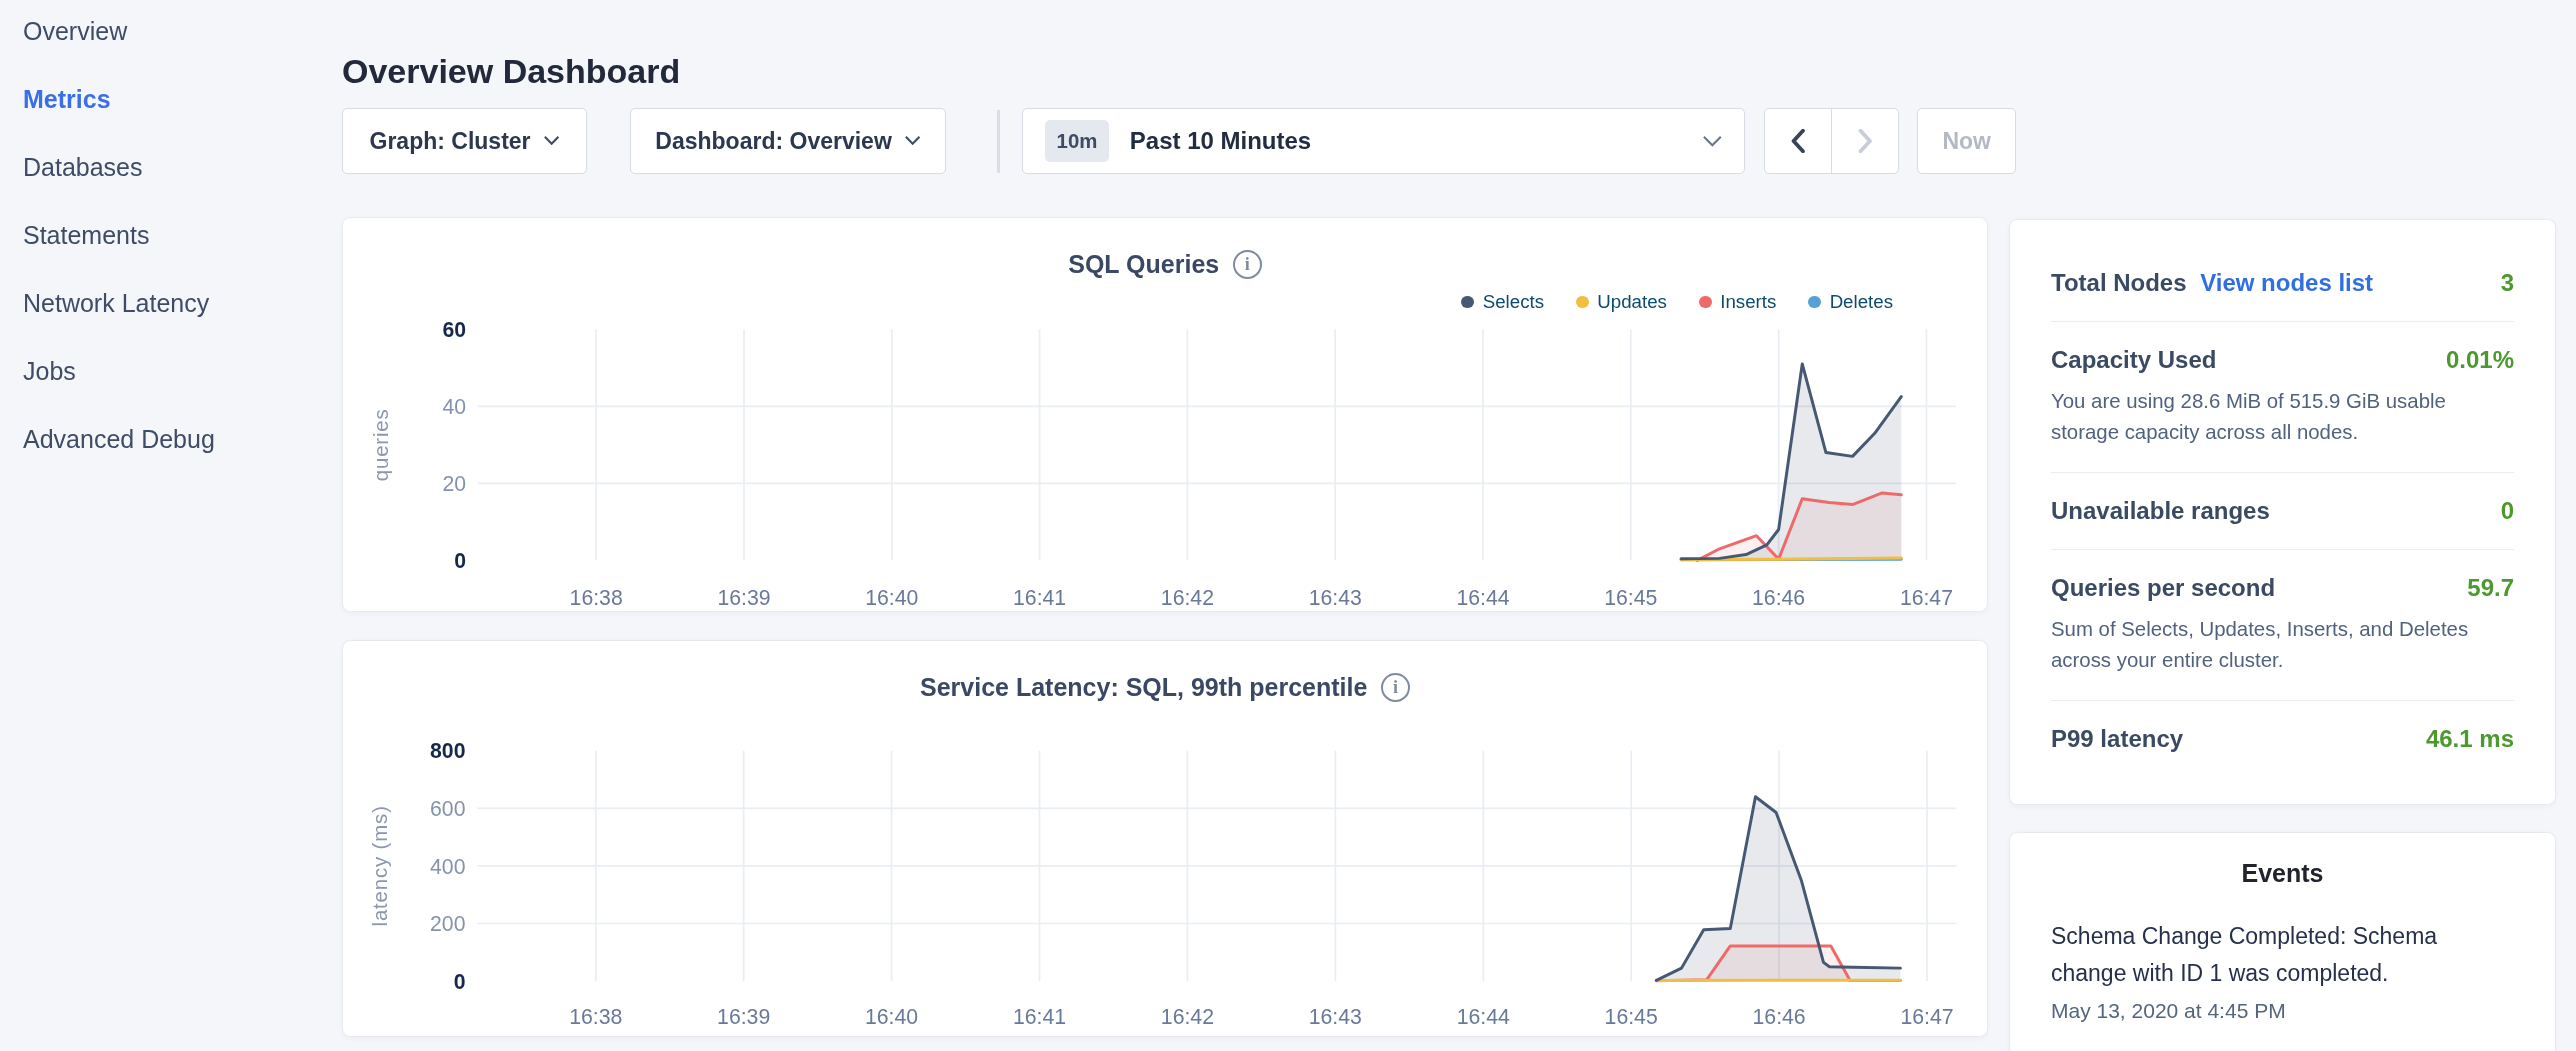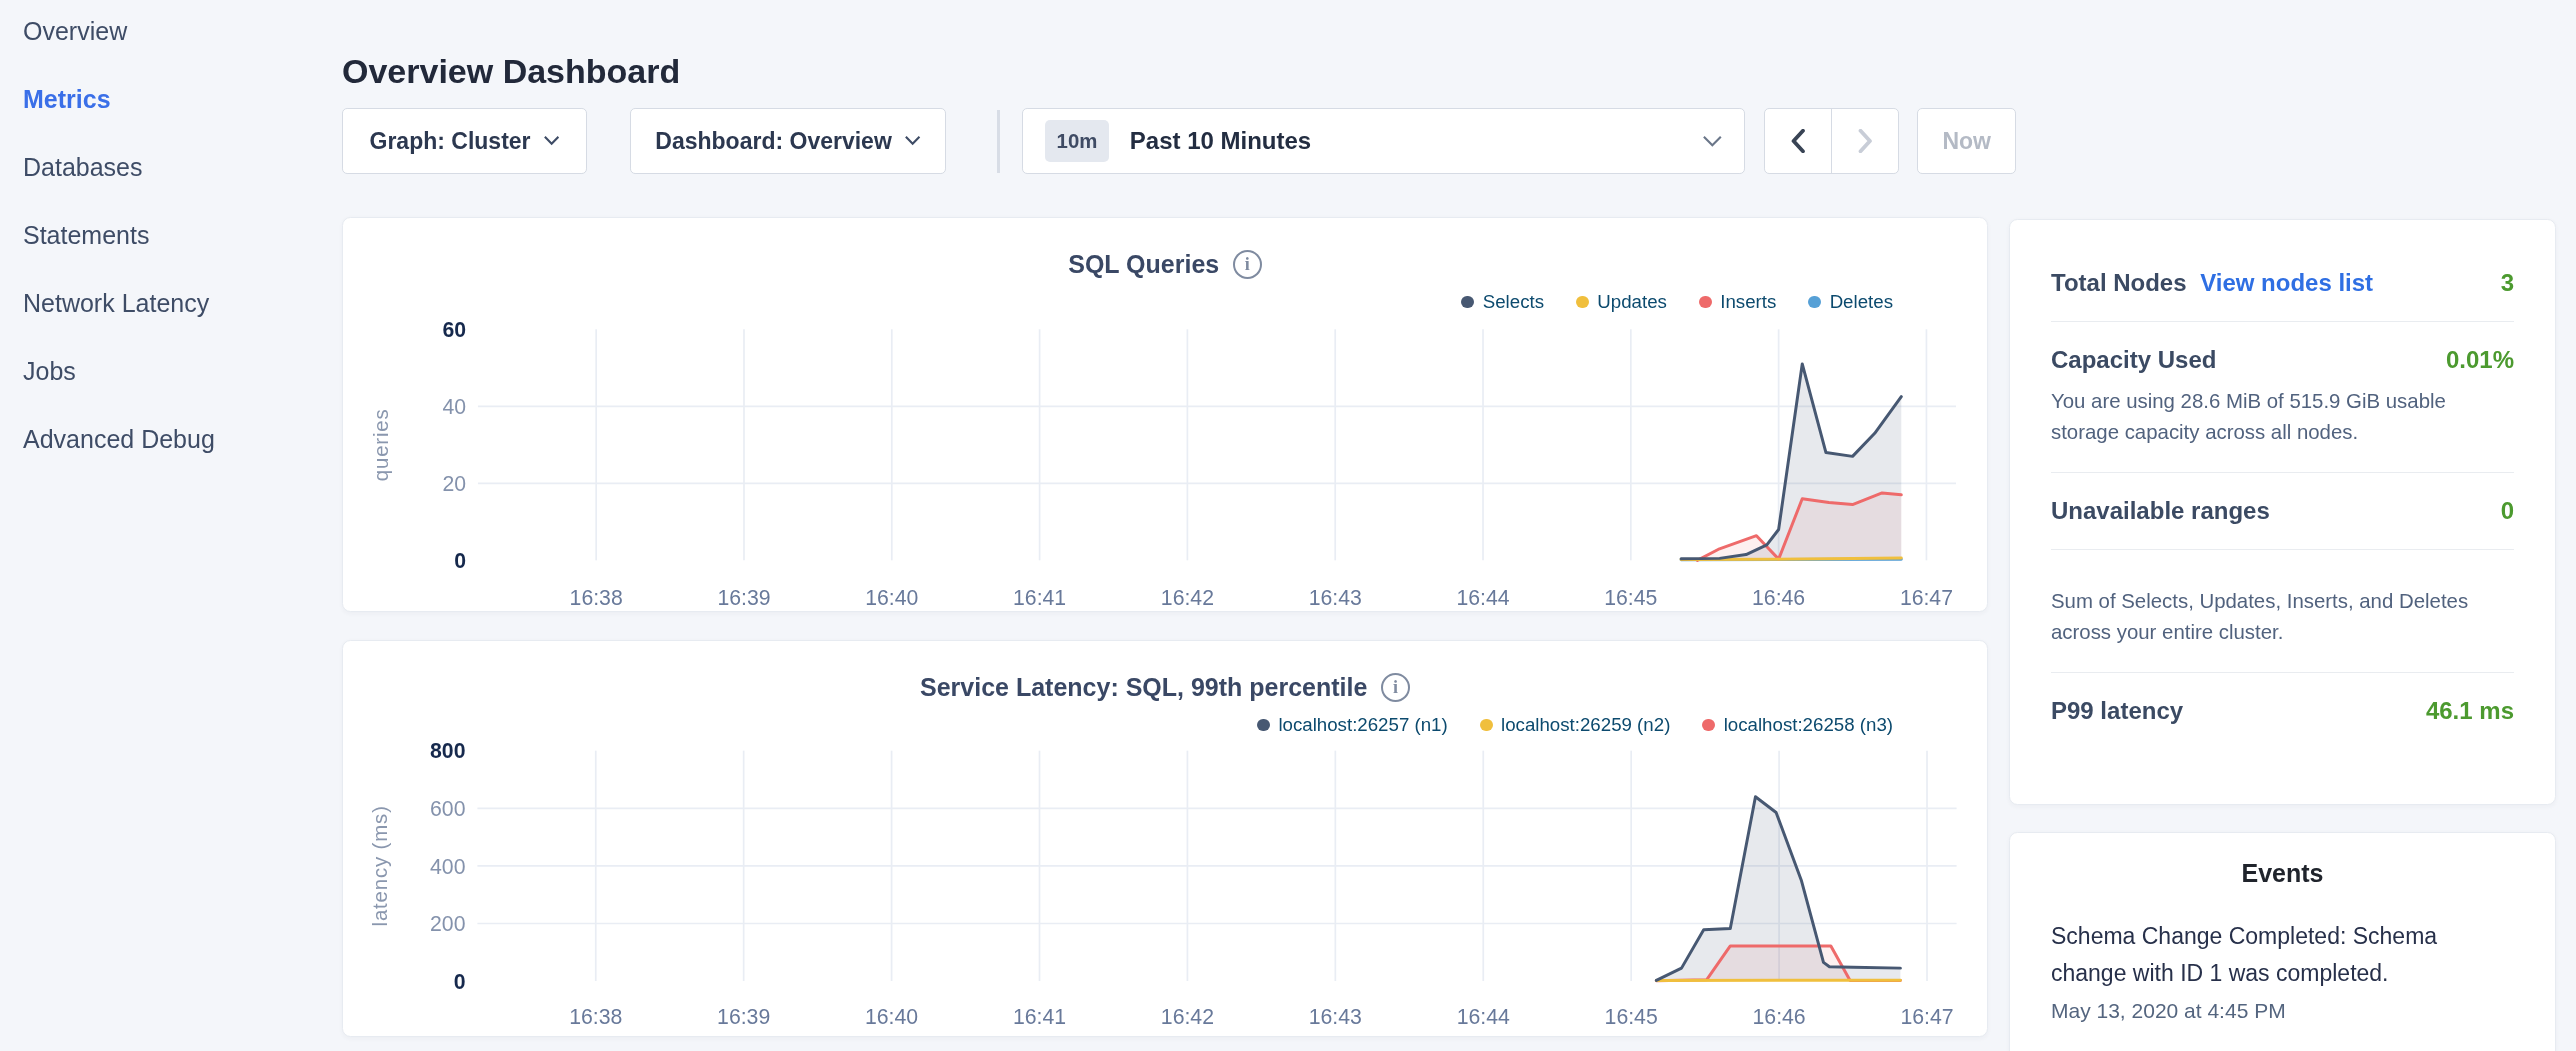--- a/index.html
+++ b/index.html
@@ -201,37 +201,20 @@
       <path d="M1574.4 402.1 L1689.2 401.6 L1833.6 400.3" fill="none" stroke="#f0bf3d" stroke-width="3.5" stroke-linejoin="round" stroke-linecap="round"></path>
       <path d="M1574.4 401.2 L1619.6 400.7 L1650.9 396.2 L1675.3 384.9 L1689.2 366.7 L1717 171.8 L1744.9 276.1 L1776.2 280.6 L1802.3 253.4 L1833.6 210.3" fill="none" stroke="#475872" stroke-width="3.5" stroke-linejoin="round" stroke-linecap="round"></path>
     </svg>
 </section>
 
 <section class="card chart-card-2">
   <div class="chart-title-row">
     <span class="chart-title">Service Latency: SQL, 99th percentile</span>
     <span class="info-icon">i</span>
   </div>
-  <div class="legend">
-
-      <div class="legend-item">
-        <span class="legend-dot" style="background: rgb(71, 88, 114);"></span>
-        <span class="legend-label">localhost:26257 (n1)</span>
-      </div>
-
-      <div class="legend-item">
-        <span class="legend-dot" style="background: rgb(240, 191, 61);"></span>
-        <span class="legend-label">localhost:26259 (n2)</span>
-      </div>
-
-      <div class="legend-item">
-        <span class="legend-dot" style="background: rgb(238, 106, 106);"></span>
-        <span class="legend-label">localhost:26258 (n3)</span>
-      </div>
-    </div>
   <svg class="chart-svg" width="1646" height="397" viewBox="0 0 1936 467">
       <line x1="297.2" y1="129" x2="297.2" y2="400" stroke="#e9edf4" stroke-width="2"></line>
       <text x="297.2" y="450" text-anchor="middle" class="xlab">16:38</text>
       <line x1="471.2" y1="129" x2="471.2" y2="400" stroke="#e9edf4" stroke-width="2"></line>
       <text x="471.2" y="450" text-anchor="middle" class="xlab">16:39</text>
       <line x1="645.2" y1="129" x2="645.2" y2="400" stroke="#e9edf4" stroke-width="2"></line>
       <text x="645.2" y="450" text-anchor="middle" class="xlab">16:40</text>
       <line x1="819.2" y1="129" x2="819.2" y2="400" stroke="#e9edf4" stroke-width="2"></line>
       <text x="819.2" y="450" text-anchor="middle" class="xlab">16:41</text>
       <line x1="993.2" y1="129" x2="993.2" y2="400" stroke="#e9edf4" stroke-width="2"></line>
@@ -287,20 +270,25 @@
       <div class="summary-row">
         <div class="summary-row-top">
           <span class="summary-label">Unavailable ranges</span>
           <span class="summary-link"></span>
           <span class="summary-value">0</span>
         </div>
 
       </div>
 
       <div class="summary-row">
+        <div class="summary-row-top">
+          <span class="summary-label">Queries per second</span>
+          <span class="summary-link"></span>
+          <span class="summary-value">59.7</span>
+        </div>
         <div class="summary-sub">Sum of Selects, Updates, Inserts, and Deletes across your entire cluster.</div>
       </div>
 
       <div class="summary-row">
         <div class="summary-row-top">
           <span class="summary-label">P99 latency</span>
           <span class="summary-link"></span>
           <span class="summary-value">46.1 ms</span>
         </div>
 

